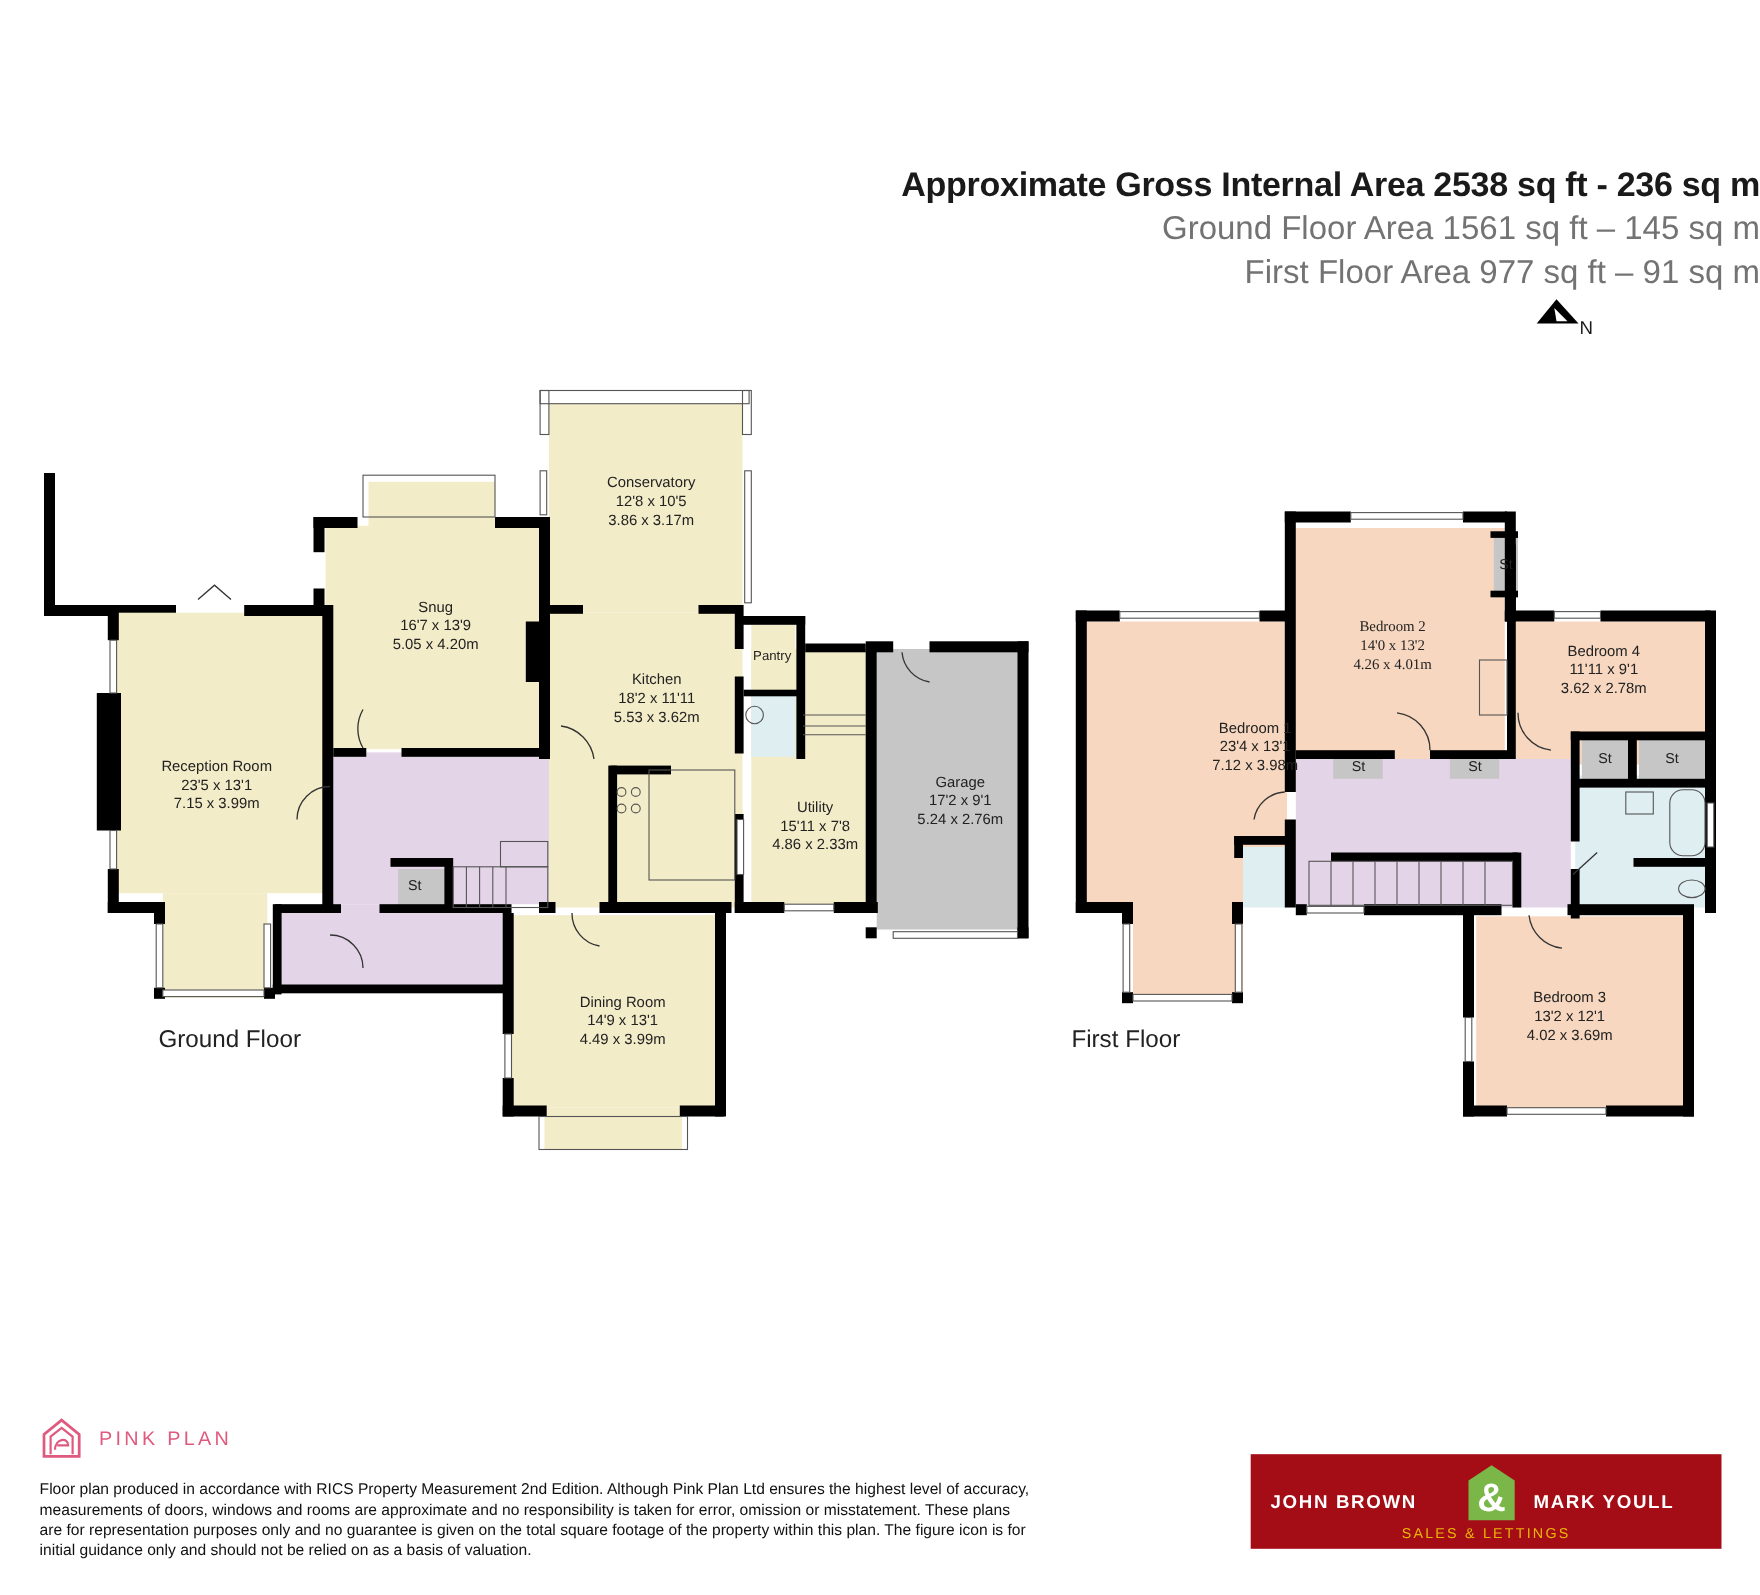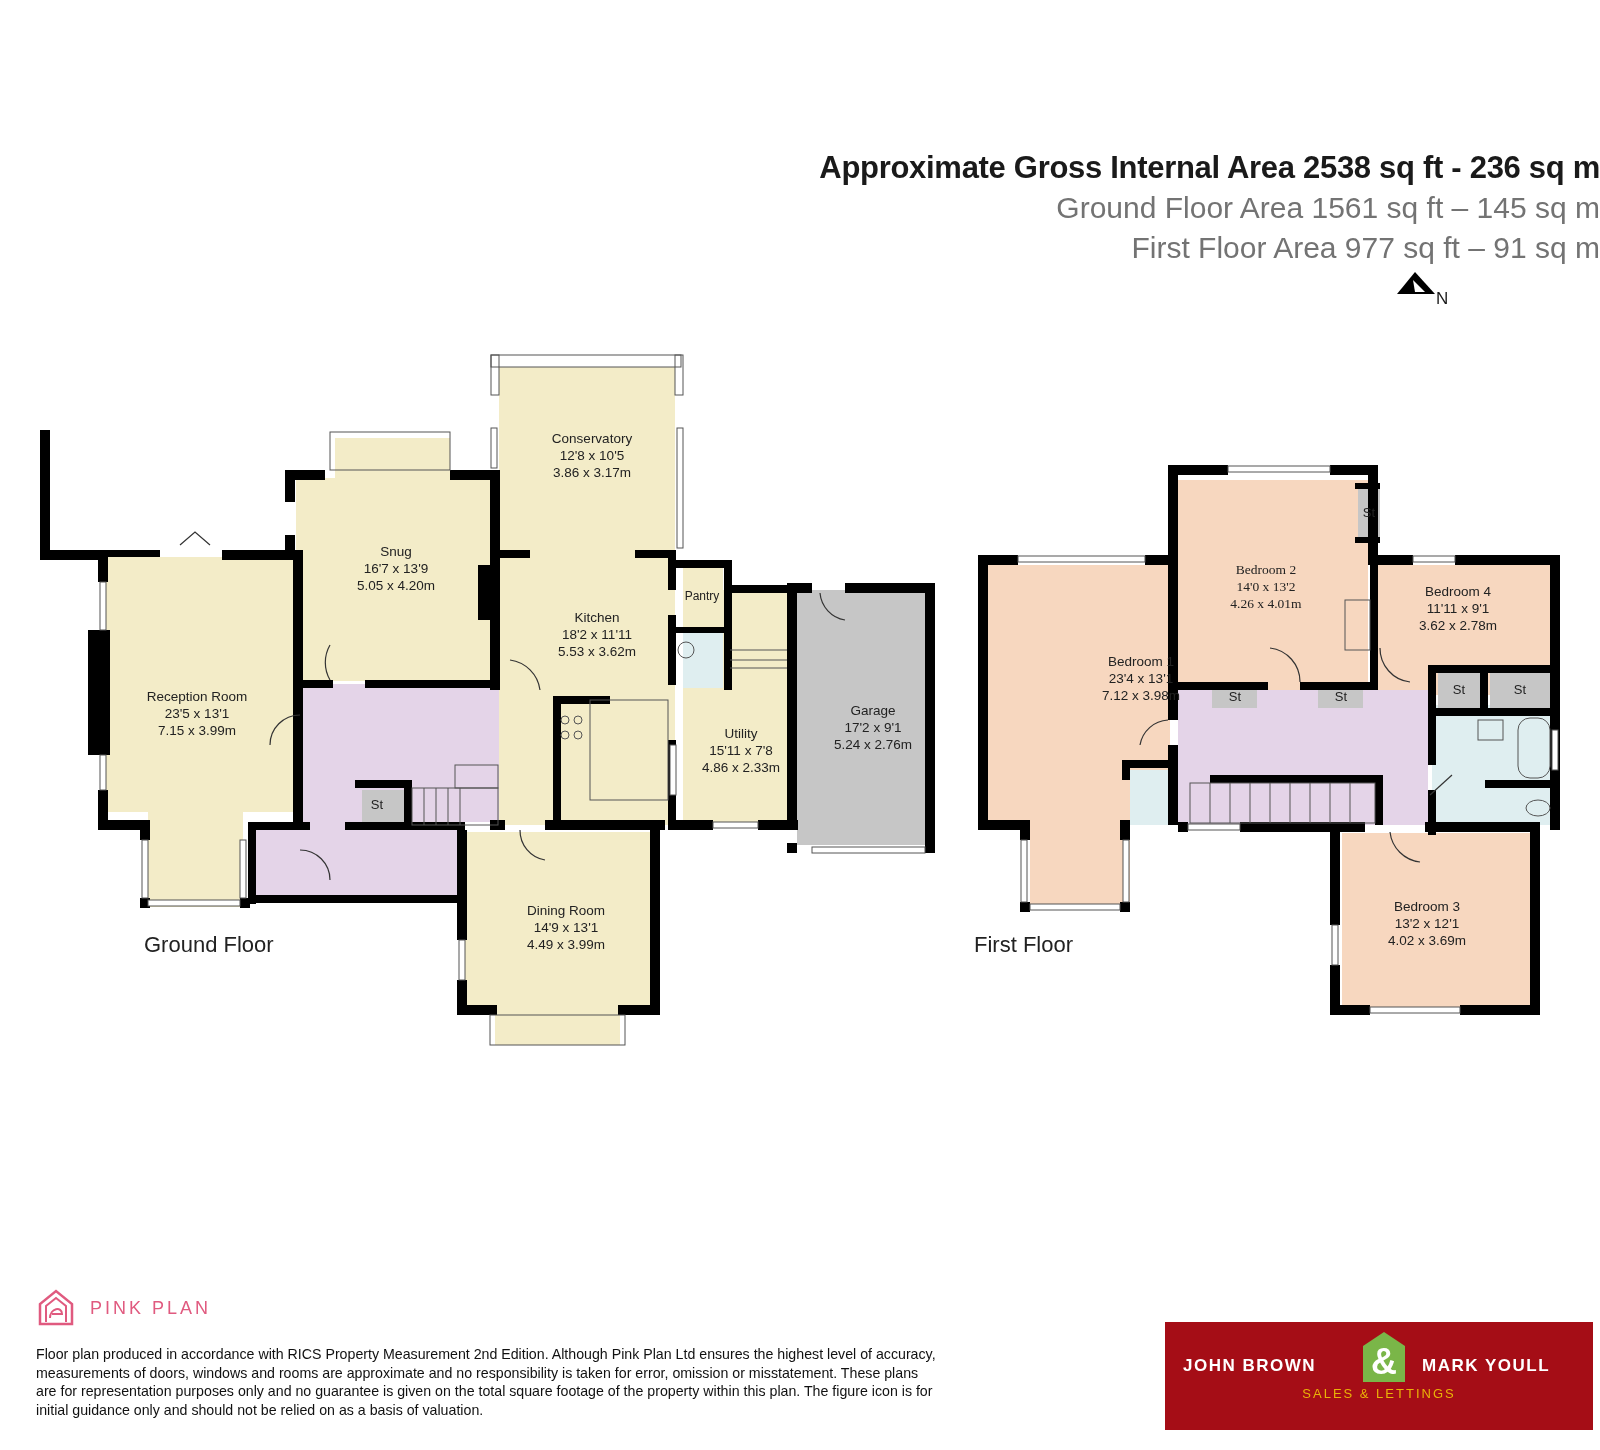--- a/index.html
+++ b/index.html
@@ -11,21 +11,21 @@
   .compass { position: absolute; left: 1395px; top: 268px; width: 60px; height: 40px; }
   .compass-n { position: absolute; left: 1436px; top: 289px; font-size: 17px; }
   svg.plan { position: absolute; left: 0; top: 0; }
   .lbl { position: absolute; text-align: center; font-size: 13.5px; line-height: 17px; color: #222; transform: translateX(-50%); white-space: nowrap; }
   .lbl .nm { display: block; }
   .st-lbl { position: absolute; font-size: 13px; color: #222; transform: translateX(-50%); }
   .floor-label { position: absolute; font-size: 22px; color: #222; }
   .pinkplan { position: absolute; left: 36px; top: 1288px; display: flex; align-items: center; }
   .pinkplan-text { color: #e05a7f; font-size: 18px; letter-spacing: 3px; margin-left: 14px; }
   .disclaimer { position: absolute; left: 36px; top: 1345px; width: 900px; font-size: 14.2px; line-height: 18.5px; color: #111; }
-  .agent { position: absolute; left: 1137px; top: 1322px; width: 428px; height: 108px; background: #a50d16; color: #fff; margin-left: 28px; }
+  .agent { position: absolute; left: 1137px; top: 1322px; width: 428px; height: 86px; background: #a50d16; color: #fff; }
   .agent .jb { position: absolute; left: 18px; top: 34px; font-weight: bold; font-size: 17px; letter-spacing: 1.5px; }
   .agent .my { position: absolute; left: 257px; top: 34px; font-weight: bold; font-size: 17px; letter-spacing: 1.5px; }
   .agent .amp { position: absolute; left: 196px; top: 8px; width: 46px; height: 54px; }
   .agent .sl { position: absolute; left: 0; width: 100%; top: 64px; text-align: center; font-size: 13px; letter-spacing: 2px; color: #eab308; }
 </style>
 </head>
 <body>
 
 <div class="header">
   <div class="title">Approximate Gross Internal Area 2538 sq ft - 236 sq m</div>

